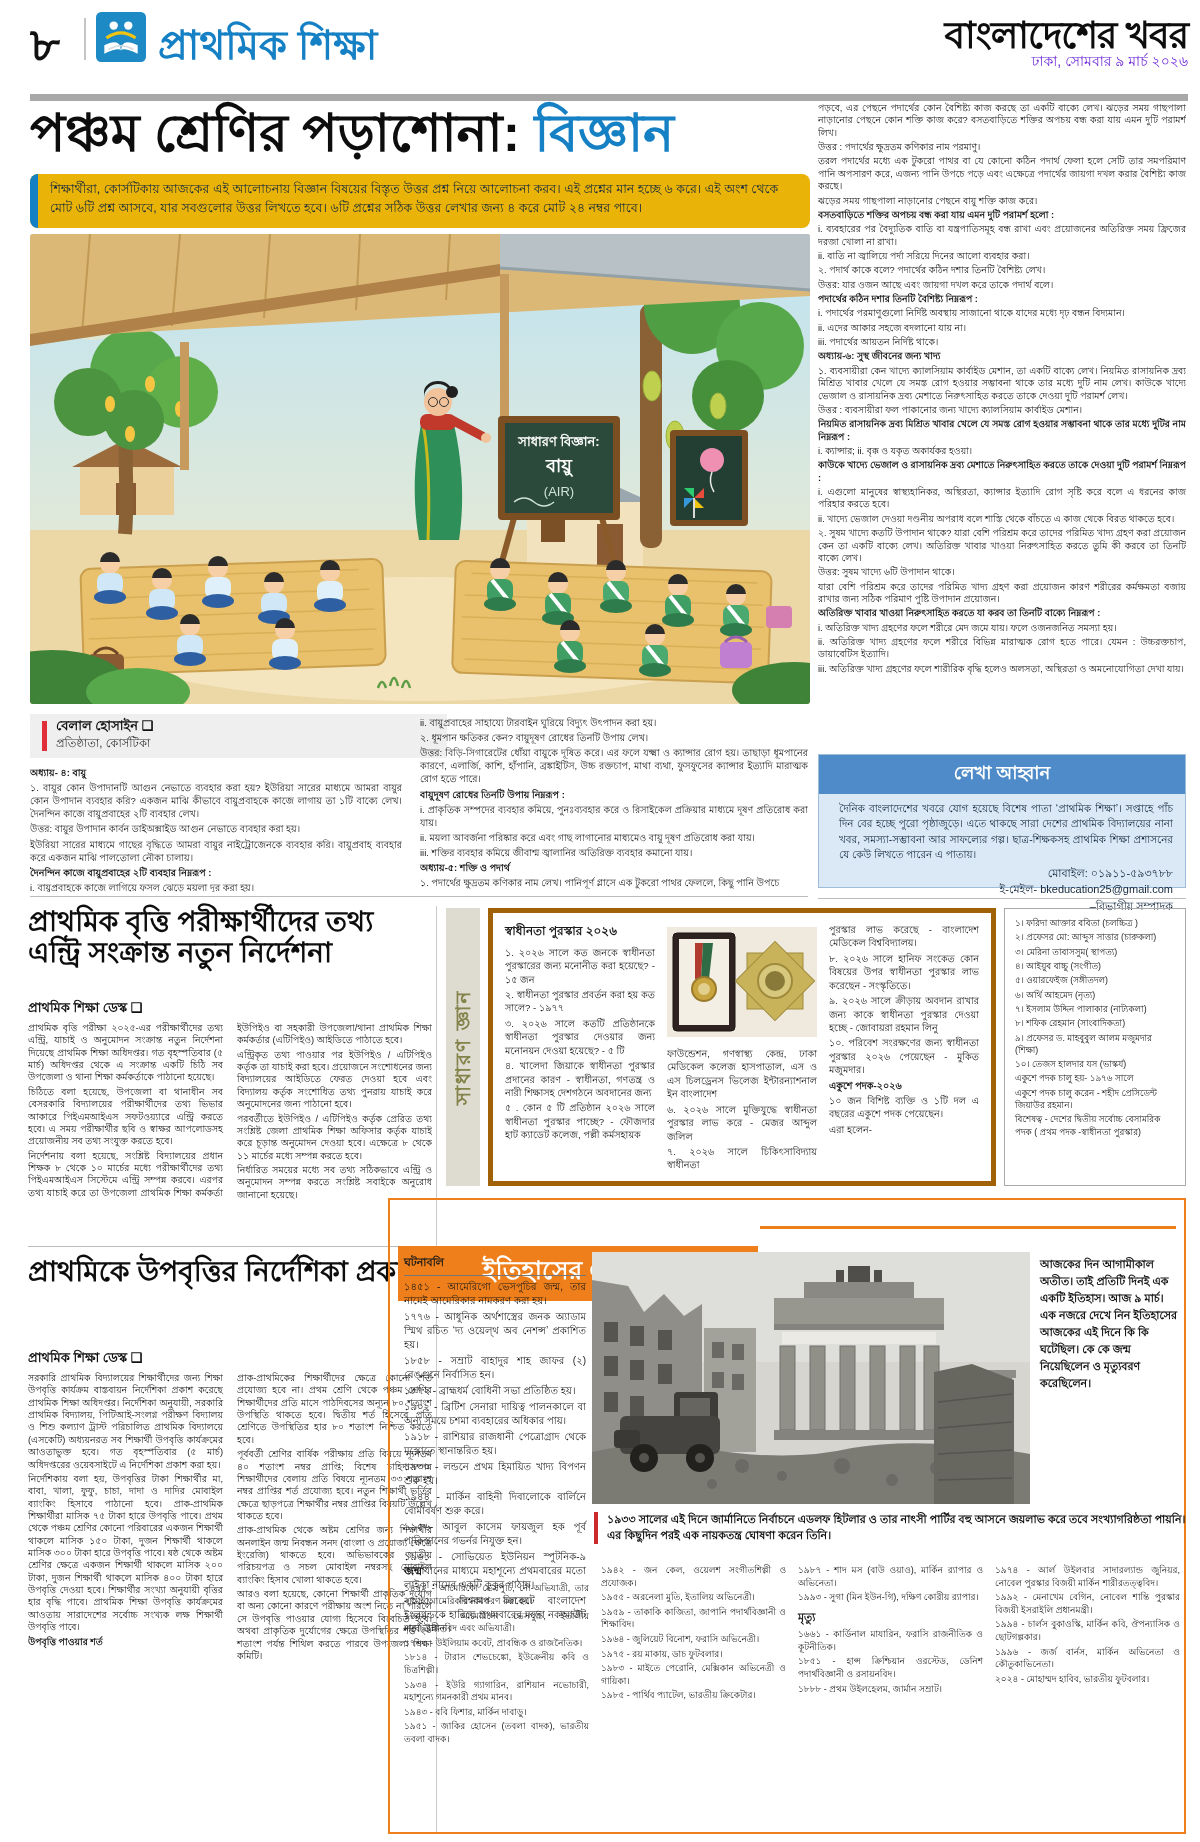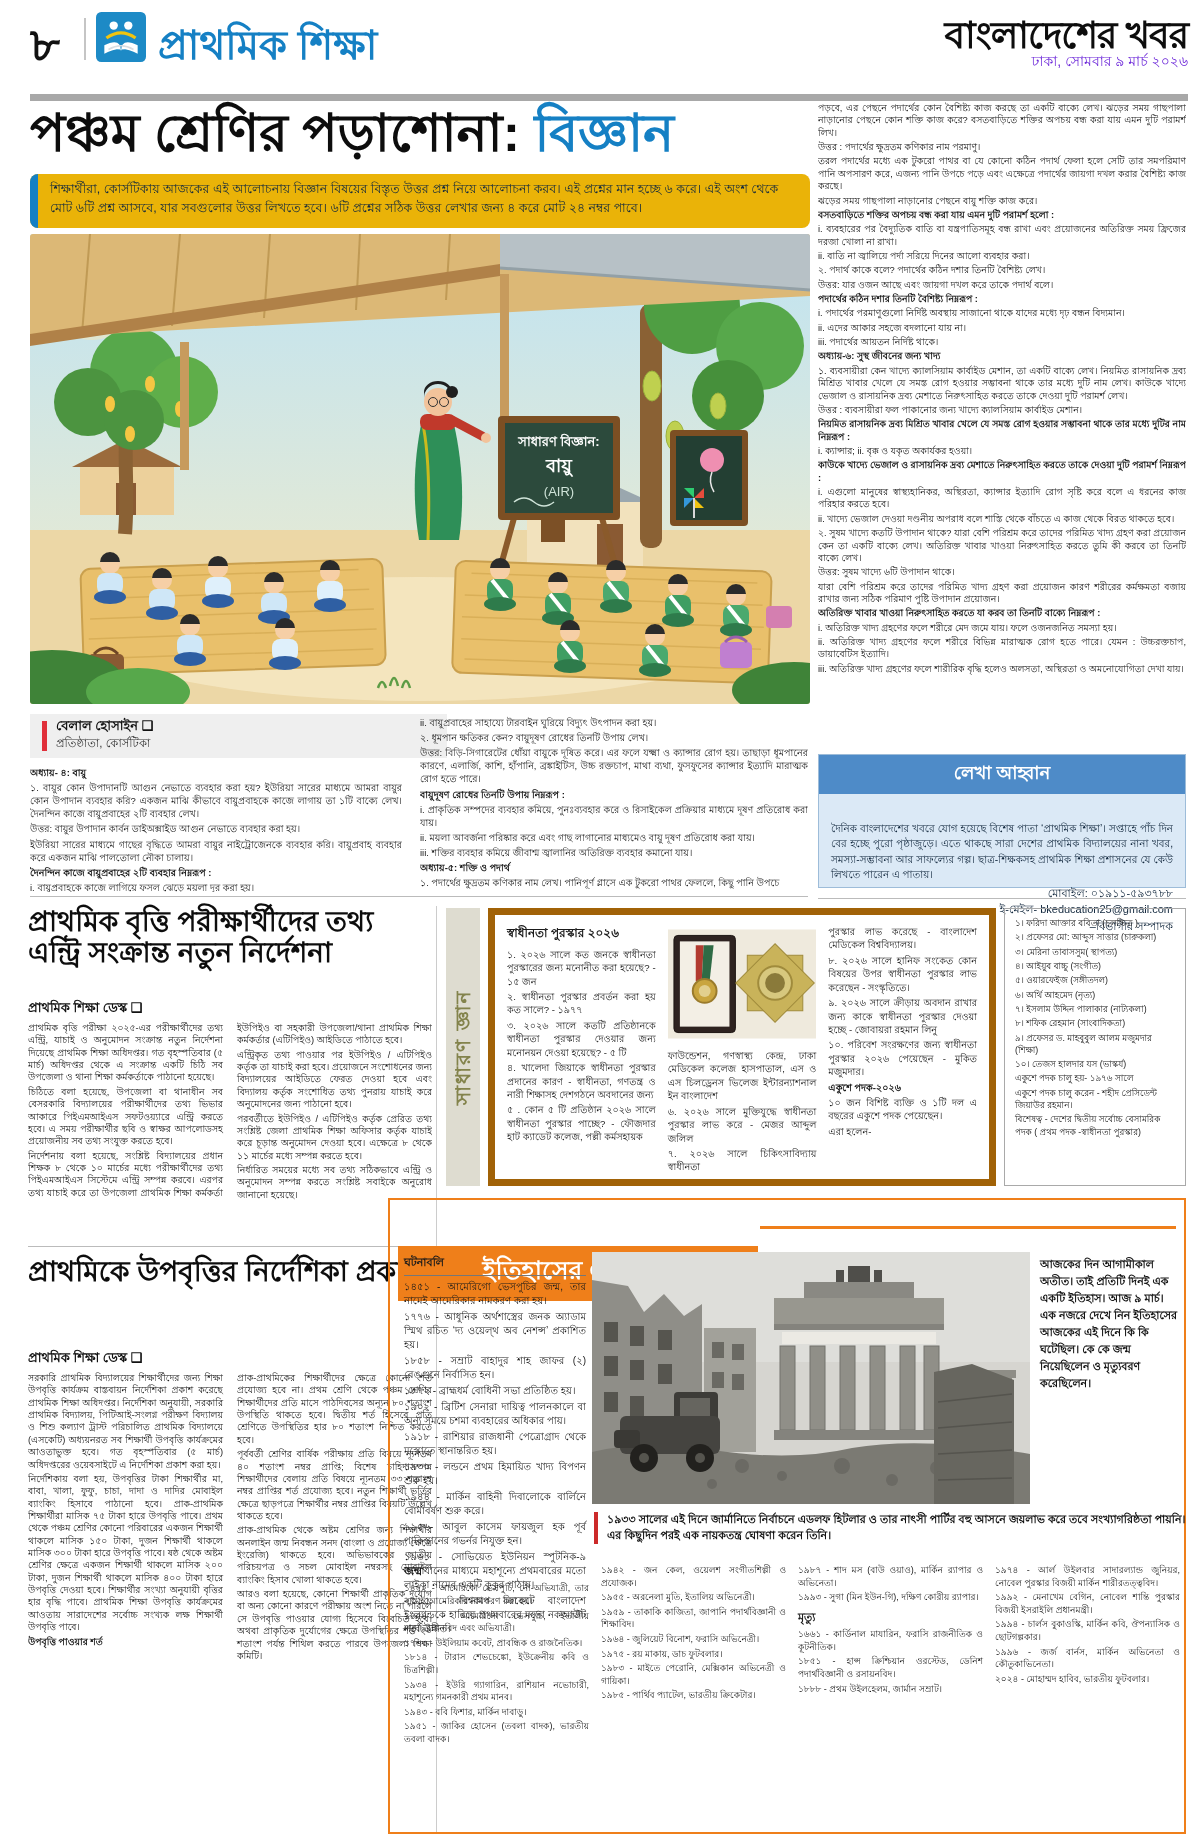--- a/index.html
+++ b/index.html
@@ -26,30 +26,30 @@
   .redbar{width:5px;background:#e02f3a;height:30px;margin:0 9px 0 12px;}
   .byname{font-size:13px;font-weight:bold;color:#111;line-height:1.3;}
   .byrole{font-size:11.5px;color:#333;}
   .body-sm{font-size:9.5px;line-height:1.38;}
   .body-xs{font-size:9.3px;line-height:1.33;}
   .rule{background:#bbb;height:1px;}
   .vrule{background:#ccc;width:1px;}
   
   .invite{background:#dbe9f6;border:1px solid #9dbcd9;}
   .invite-hd{background:#4e8bc8;color:#fff;font-size:18px;font-weight:bold;text-align:center;padding:4px 0;}
-  .invite-bd{font-size:10.3px;line-height:1.5;padding:7px 12px 2px 12px;text-align:justify;color:#10263c;margin-top:20px;}
+  .invite-bd{font-size:10.3px;line-height:1.5;padding:7px 12px 2px 20px;text-align:justify;color:#10263c;}
   .invite-rt{font-size:11px;text-align:right;padding:0 12px;line-height:1.5;color:#10263c;}
   
   .h2head{font-size:28px;font-weight:bold;line-height:1.12;color:#0d0d0d;}
   .cols2{column-count:2;column-gap:14px;}
   
   .gk-label{background:#dedcd0;color:#83834c;font-size:20px;font-weight:bold;
             writing-mode:vertical-rl;transform:rotate(180deg);text-align:center;
             display:flex;align-items:center;justify-content:center;letter-spacing:2px;}
-  .gkbox{border:7px solid #a16207;display:flex;gap:12px;padding:10px 12px;box-sizing:border-box;}
+  .gkbox{border:5px solid #a16207;display:flex;gap:12px;padding:10px 12px;box-sizing:border-box;}
   .gkcol{flex:1;font-size:9.6px;line-height:1.4;text-align:justify;}
   .gktitle{font-size:12px;font-weight:bold;margin-bottom:6px;}
   .gklist{border:1px solid #a9a9a9;padding:8px 10px;box-sizing:border-box;
           font-size:8.8px;line-height:1.4;}
   
   .histbox{border:2px solid #ef7f1a;}
   .hist-hd{background:#ef7f1a;color:#fff;font-size:25px;font-weight:bold;padding:5px 18px 7px 18px;}
   .hist-rule{background:#ef7f1a;height:3px;}
   .hist-intro{font-size:11px;line-height:1.55;font-weight:bold;color:#111;}
   .hist-sec{font-size:11px;font-weight:bold;border-bottom:1px solid #777;padding-bottom:2px;margin-bottom:4px;}

